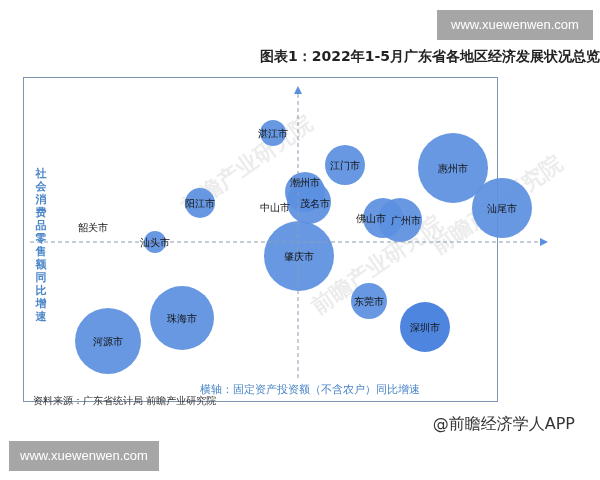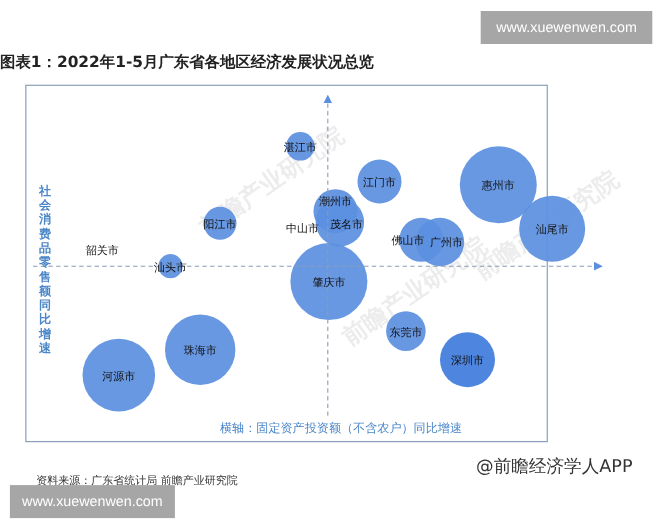--- a/index.html
+++ b/index.html
@@ -2,27 +2,27 @@
 <html><head>
 <meta charset="utf-8">
 <style>
   html, body { margin:0; padding:0; }
   body { width:600px; height:480px; background:#ffffff; position:relative; overflow:hidden;
          font-family:"DejaVu Sans","Liberation Sans",sans-serif; }
   .wm-top { position:absolute; left:437px; top:10px; width:156px; height:30px; background:#a6a6a6;
             color:#fff; font-size:13px; line-height:30px; text-align:center; font-family:"Liberation Sans",sans-serif; }
   .wm-bottom { position:absolute; left:9px; top:441px; width:150px; height:30px; background:#a6a6a6;
             color:#fff; font-size:13px; line-height:30px; text-align:center; font-family:"Liberation Sans",sans-serif; }
-  .title { position:absolute; left:0; top:48px; width:600px; text-align:left; font-size:14px; font-weight:bold; color:#222; }
+  .title { position:absolute; left:0; top:48px; width:600px; text-align:right; font-size:14px; font-weight:bold; color:#222; }
   .frame { position:absolute; left:23px; top:77px; width:475px; height:325px; border:1px solid #7d97b3; box-sizing:border-box; }
   .plot { position:absolute; left:0; top:0; width:600px; height:480px; }
   .bubble-label { font-size:10px; fill:#111; text-anchor:middle; font-family:"DejaVu Sans",sans-serif; }
   .ylabel { position:absolute; left:34px; top:167px; width:14px; font-size:11px; color:#4a86c8; line-height:13px; text-align:center;font-weight:bold; }
   .xlabel { position:absolute; left:180px; top:382px; width:240px; text-align:right; font-size:11px; color:#4a86c8; }
-  .source { position:absolute; left:33px; top:430px; font-size:10px; color:#333; }
+  .source { position:absolute; left:33px; top:394px; font-size:10px; color:#333; }
   .credit { position:absolute; right:25px; top:414px; font-size:16px; color:#333; }
   .faint-wm { position:absolute; color:rgba(200,200,200,0.35); font-size:22px; font-weight:bold; transform:rotate(-35deg); }
 </style>
 </head>
 <body>
 
 <div class="wm-top">www.xuewenwen.com</div>
 
 <div class="title">图表1：2022年1-5月广东省各地区经济发展状况总览</div>
 

